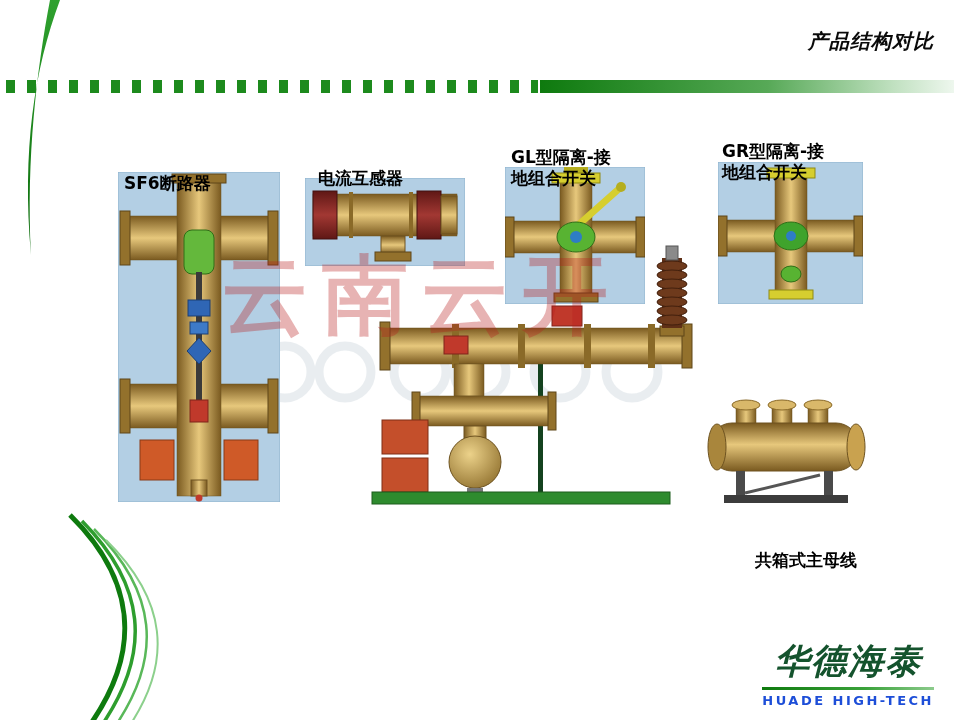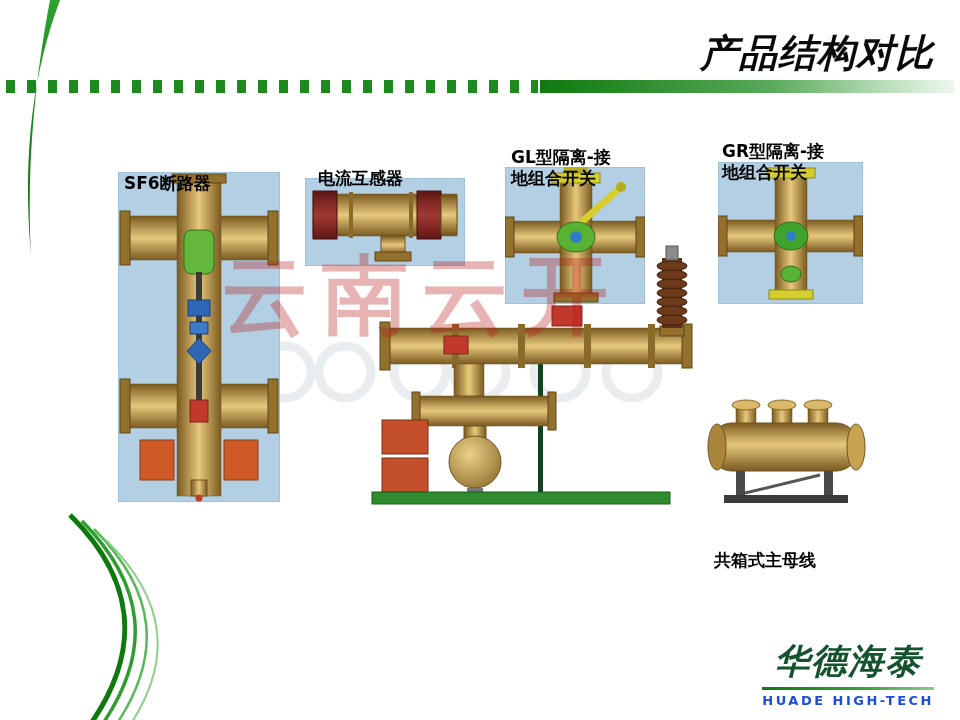--- a/index.html
+++ b/index.html
@@ -7,40 +7,40 @@
   body {
     font-family:"DejaVu Sans","Liberation Sans",sans-serif;
     background:#fff; position:relative; overflow:hidden; color:#000;
   }
   .slide { position:absolute; inset:0; background:#ffffff; }
 
   .deco-svg { position:absolute; inset:0; width:960px; height:720px; z-index:1; pointer-events:none; }
 
   .page-title {
     position:absolute; top:28px; right:26px; z-index:4;
-    font-size:38px; font-weight:800; font-style:italic; letter-spacing:1px; color:#0a0a0a;
+    font-size:20px; font-weight:800; font-style:italic; letter-spacing:1px; color:#0a0a0a;
   }
 
   .divider-squares {
     position:absolute; top:80px; left:6px; width:532px; height:13px; z-index:2;
     background:repeating-linear-gradient(90deg,#1d8a1d 0 9px,transparent 9px 21px);
   }
   .divider-bar {
     position:absolute; top:80px; left:540px; width:414px; height:13px; z-index:2;
     background:linear-gradient(90deg,#0e7a0e 0%,#57a957 55%,#bfe0bf 85%,#eef7ee 100%);
   }
 
   .eq-label {
     position:absolute; z-index:4; font-size:17px; font-weight:700; line-height:21px; color:#000;margin-top:29px;
   }
   .lbl-sf6 { left:124px; top:144px; }
   .lbl-ct  { left:318px; top:139px; }
   .lbl-gl  { left:511px; top:118px; }
   .lbl-gr  { left:722px; top:112px; }
-  .lbl-bus { left:714px; top:521px;text-align:center; }
+  .lbl-bus { left:755px; top:521px;text-align:center; }
 
   .panel { position:absolute; z-index:2; }
   .pnl-sf6 { left:118px; top:172px; width:162px; height:330px; }
   .pnl-ct  { left:305px; top:178px; width:160px; height:88px; }
   .pnl-gl  { left:505px; top:167px; width:140px; height:137px; }
   .pnl-gr  { left:718px; top:162px; width:145px; height:142px; }
   .pnl-asm { left:360px; top:240px; width:350px; height:268px; }
   .pnl-bus { left:700px; top:385px; width:172px; height:128px; }
   .panel svg { display:block; width:100%; height:100%; }
 

